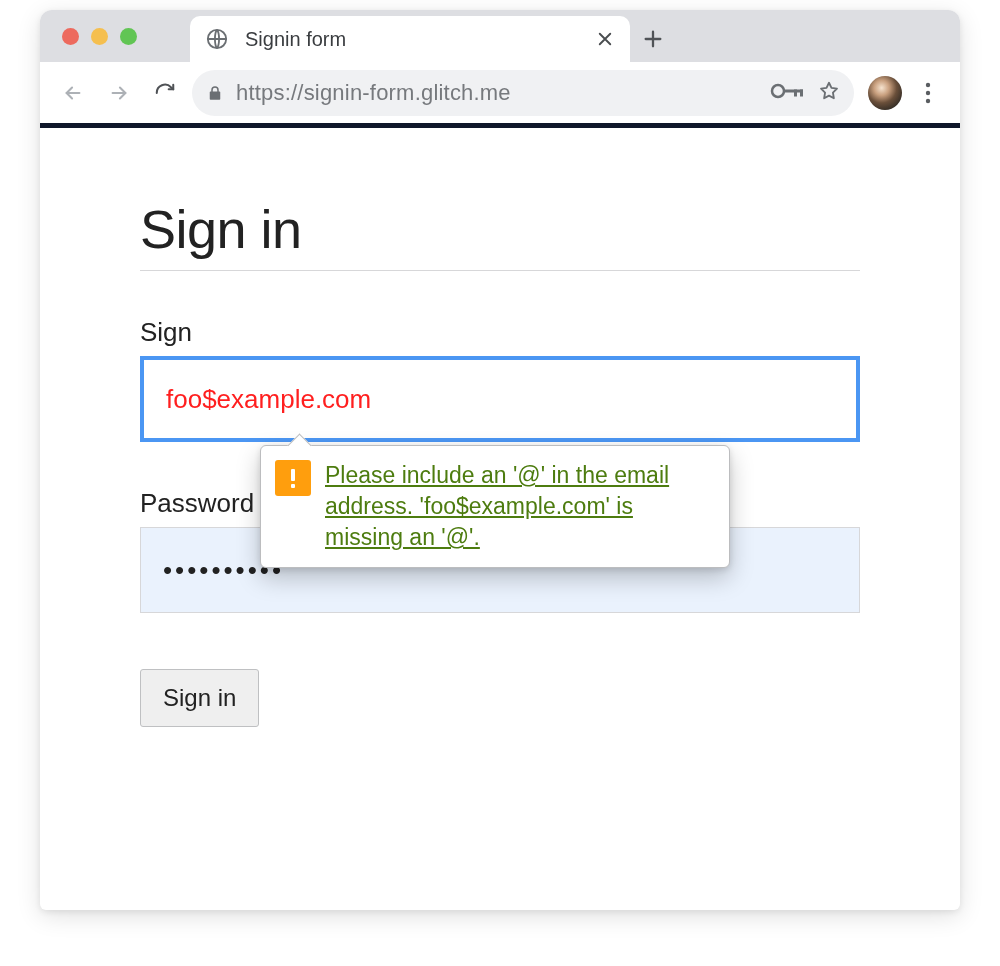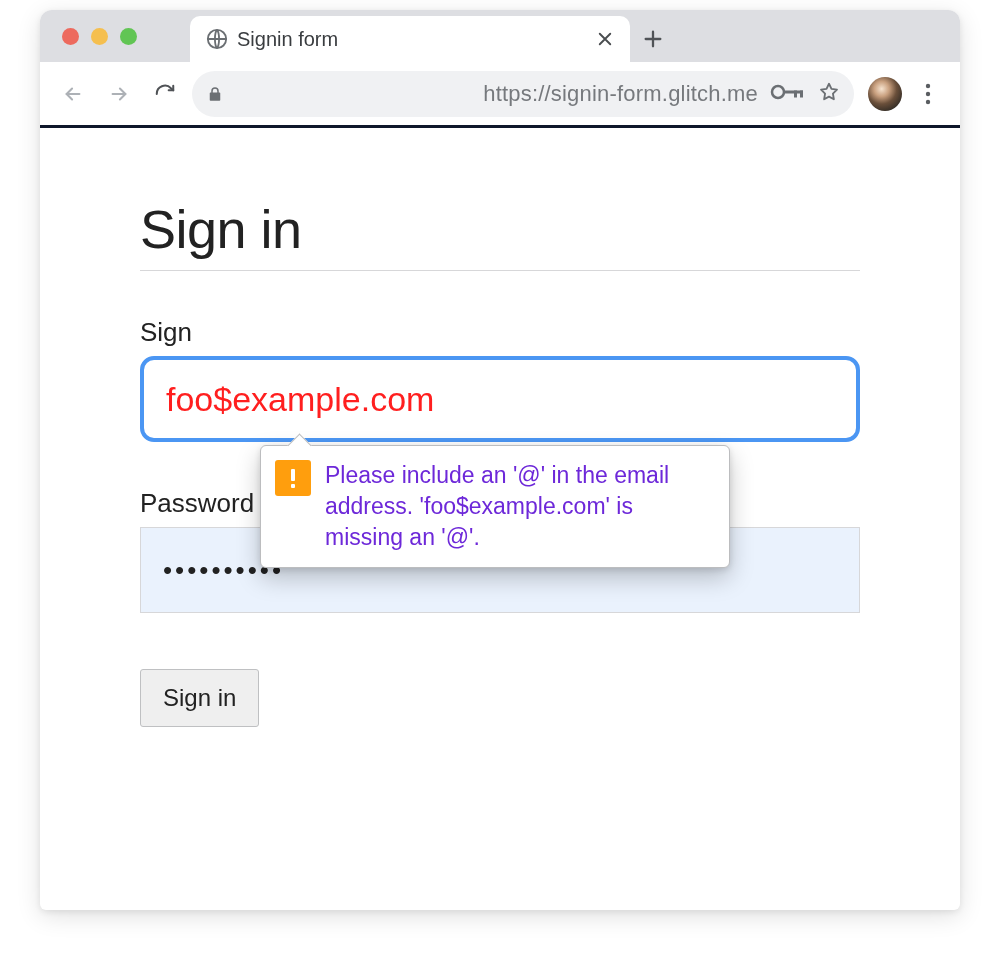--- a/index.html
+++ b/index.html
@@ -47,21 +47,21 @@
 
   .tab {
     margin-left: 140px;
     width: 440px;
     height: 46px;
     background: #ffffff;
     border-radius: 10px 10px 0 0;
     display: flex;
     align-items: center;
     padding: 0 16px;
-    gap: 9px;
+    gap: 17px;
     position: relative;
   }
   .tab .globe {
     width: 22px; height: 22px; flex: 0 0 auto;
     color: #6b6f73;
   }
   .tab .title {
     font-size: 20px; color: #3a3d40;
     flex: 1 1 auto;
     white-space: nowrap; overflow: hidden; text-overflow: ellipsis;
@@ -73,26 +73,25 @@
     width: 46px; height: 46px;
     display: flex; align-items: center; justify-content: center;
     color: #505357;
   }
   .newtab svg { width: 22px; height: 22px; }
 
   
   .toolbar {
     height: 66px;
     background: #ffffff;
-    border-bottom: 3px solid #0f172a;
+    border-bottom: 5px solid #0f172a;
     display: flex;
     align-items: center;
     padding: 0 14px;
     gap: 8px;
-    text-align: right;
   }
   .navbtn {
     width: 38px; height: 38px;
     display:flex; align-items:center; justify-content:center;
     color: #4f5256;
     border-radius: 50%;
   }
   .navbtn.disabled { color: #adb1b6; }
   .navbtn svg { width: 22px; height: 22px; }
 
@@ -133,24 +132,24 @@
   }
   .field { margin-top: 46px; position: relative; }
   .label {
     font-size: 26px;
     color: #222;
     margin-bottom: 8px;
   }
   .input {
     width: 100%;
     height: 86px;
-    font-size: 34px;
+    font-size: 26px;
     padding: 0 22px;
     border: 4px solid #4b96f3;
-    border-radius: 14px;
+    border-radius: 0;
     background: #fff;
     color: #ff1f1f;
     outline: none;
     display:flex; align-items:center;
   }
   .pwd {
     width: 100%;
     height: 86px;
     background: #eaf2fd;
     border: 1px solid #d7d7d9;
@@ -188,21 +187,21 @@
   }
   .tooltip .badge {
     width: 36px; height: 36px; flex: 0 0 auto;
     background: #ff9e0d;
     border-radius: 3px;
     display:flex; align-items:center; justify-content:center;
     color: #fff;
   }
   .tooltip .badge svg { width: 10px; height: 22px; }
   .tooltip .msg {
-    font-size: 23px; color: #6d28d9; line-height: 1.35;
+    font-size: 23px; color: #4d7c0f; line-height: 1.35; text-decoration: underline;
   }
 
   .signin-btn {
     margin-top: 56px;
     display: inline-block;
     padding: 14px 22px;
     font-size: 24px;
     color: #222;
     background: #efefef;
     border: 1px solid #bfc0c2;

